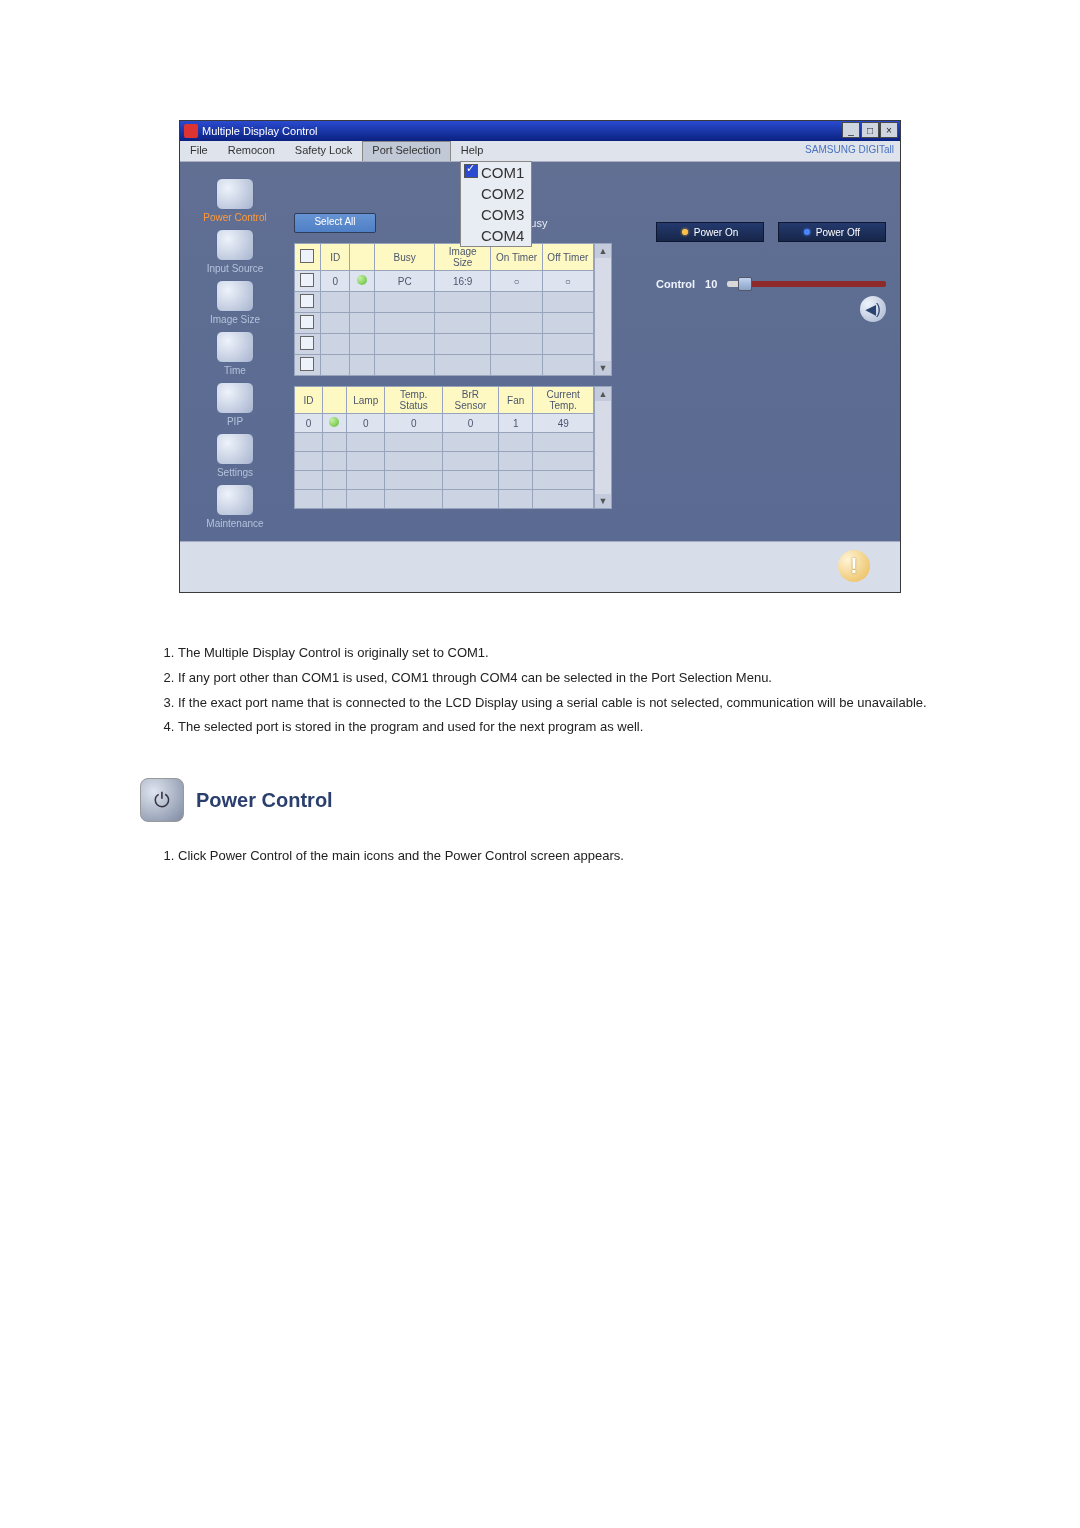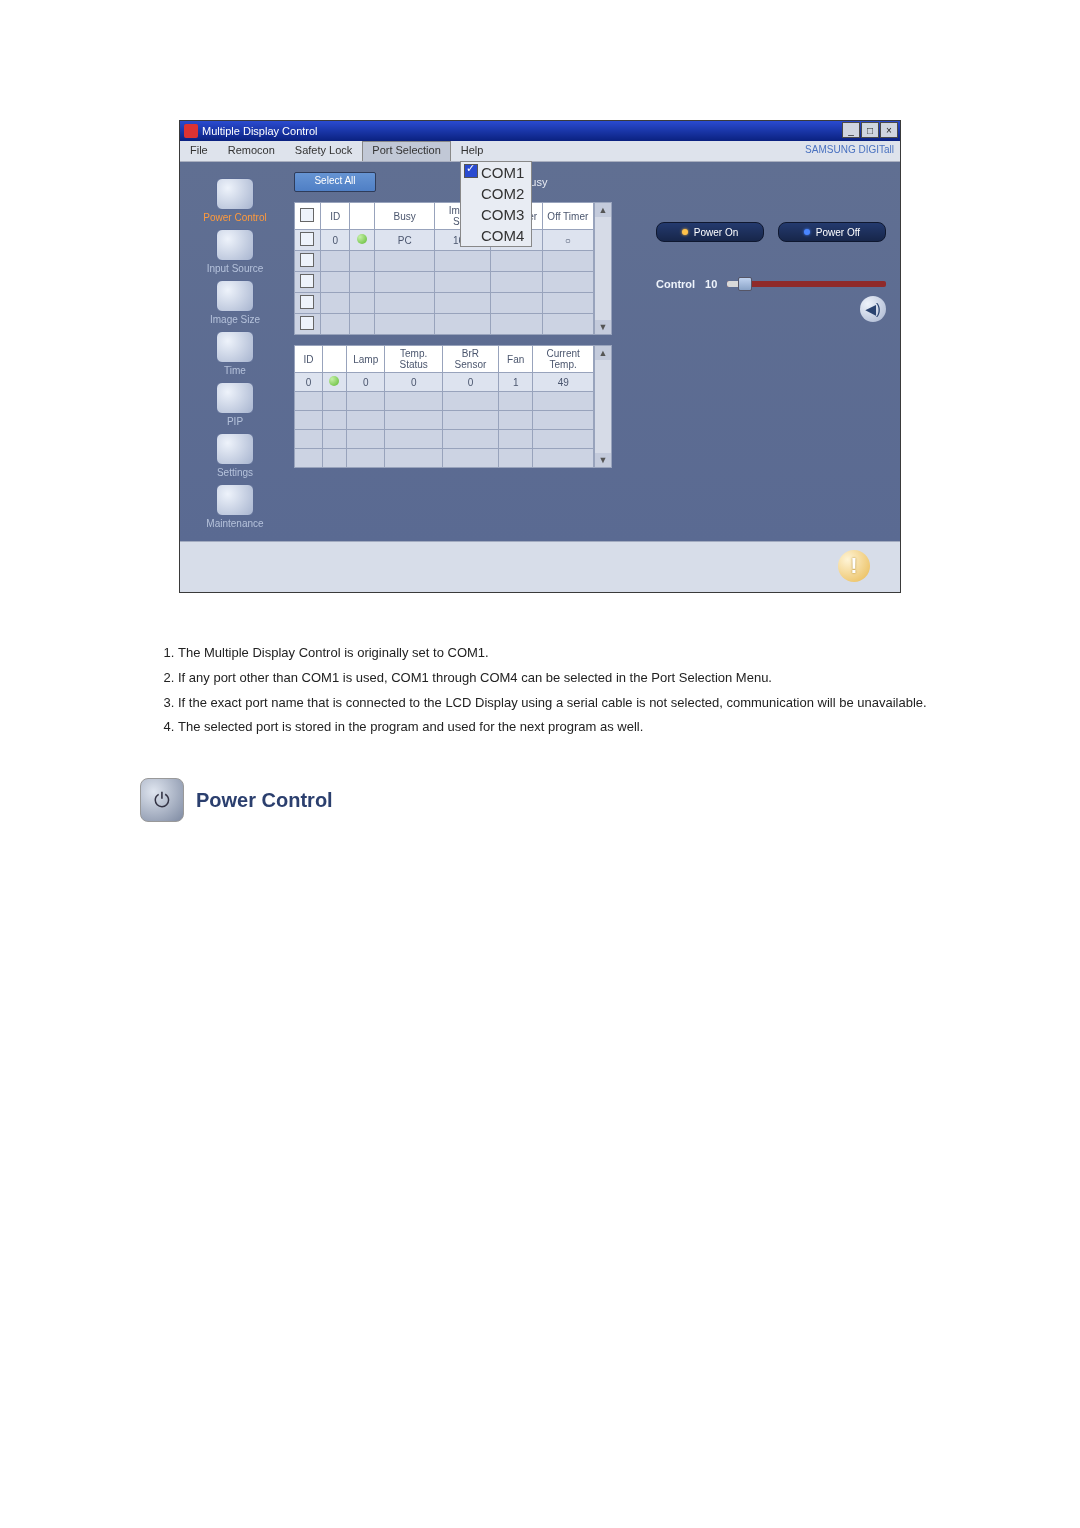--- a/index.html
+++ b/index.html
@@ -148,20 +148,21 @@
     padding: 10px 10px 10px 4px;
     display: flex;
     flex-direction: column;
     gap: 10px;
     position: relative;
   }
   .toprow {
     display: flex;
     align-items: center;
     gap: 20px;
+    margin-top: 41px;
   }
   .select-all {
     width: 80px;
     height: 18px;
     background: linear-gradient(#6694d3, #4f7fc5);
     border: 1px solid #2f3c5a;
     color: #fff;
     font-size: 10px;
     text-align: center;
     line-height: 16px;
@@ -189,21 +190,21 @@
   }
   .tbl th, .tbl td {
     border: 1px solid #98a3bc;
     padding: 2px 4px;
     text-align: center;
     color: #4b566e;
     background: #dde3ef;
     height: 14px;
   }
   .tbl th {
-    background: #ffffff;
+    background: #fef9c3;
     font-weight: normal;
   }
   .tbl .empty td {
     background: #ccd3e3;
   }
   .tbl .chk {
     width: 12px; height: 12px;
     border: 1px solid #666;
     background: #eef3fb;
     display: inline-block;
@@ -245,21 +246,21 @@
   .power-btns {
     display: flex;
     gap: 14px;
     margin-bottom: 36px;
   }
   .pbtn {
     flex: 1;
     height: 18px;
     background: linear-gradient(#243a6e, #17264a);
     border: 1px solid #0f1830;
-    border-radius: 8px;
+    border-radius: 0;
     color: #fff;
     font-size: 10px;
     display: flex;
     align-items: center;
     justify-content: center;
     gap: 6px;
   }
   .pbtn .led {
     width: 6px; height: 6px;
     border-radius: 3px;
@@ -601,14 +602,17 @@
     <li>If any port other than COM1 is used, COM1 through COM4 can be selected in the Port Selection Menu.</li>
     <li>If the exact port name that is connected to the LCD Display using a serial cable is not selected, communication will be unavailable.</li>
     <li>The selected port is stored in the program and used for the next program as well.</li>
   </ol>
 
   <div class="section-head">
     <div class="sicon">⏻</div>
     <h2>Power Control</h2>
   </div>
 
+  <ol class="doc-list">
+    <li>Click Power Control of the main icons and the Power Control screen appears.</li>
+  </ol>
 
 </div>
 
 </body></html>

